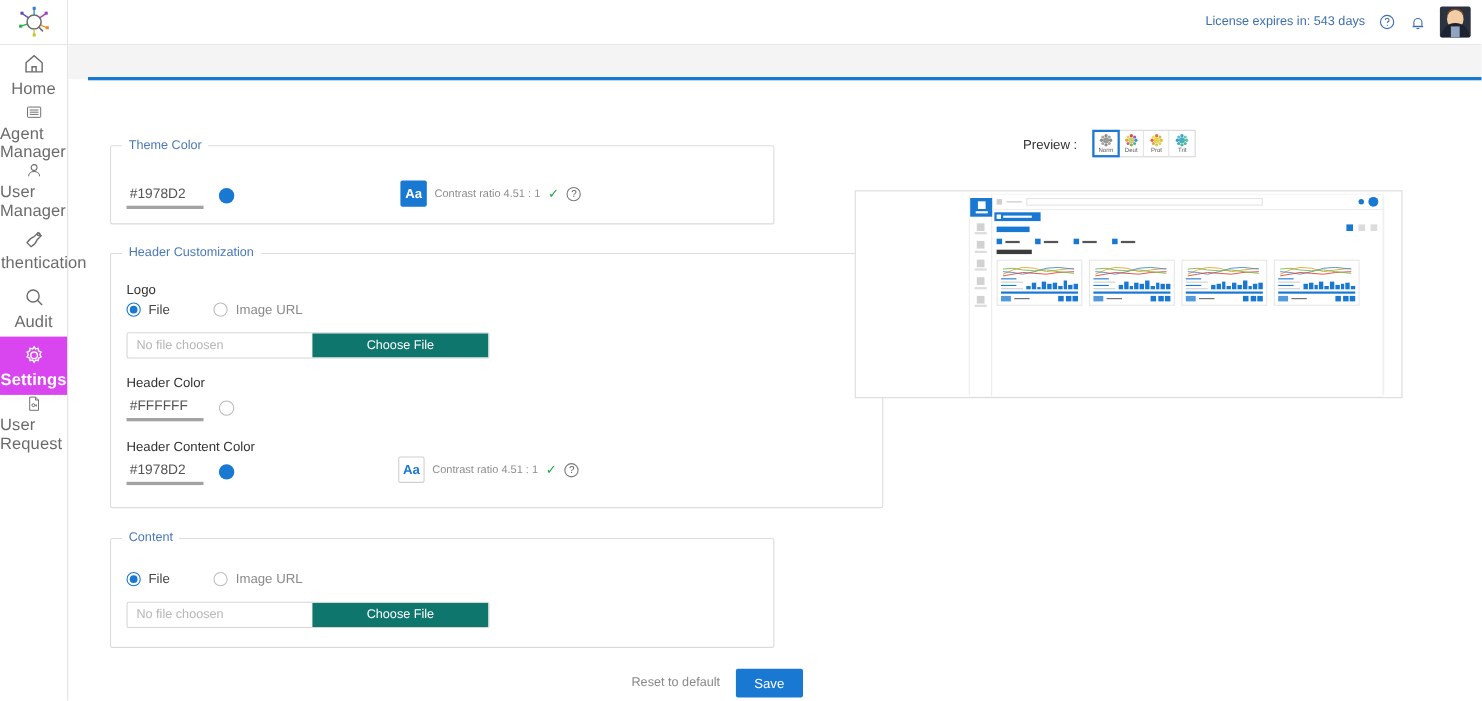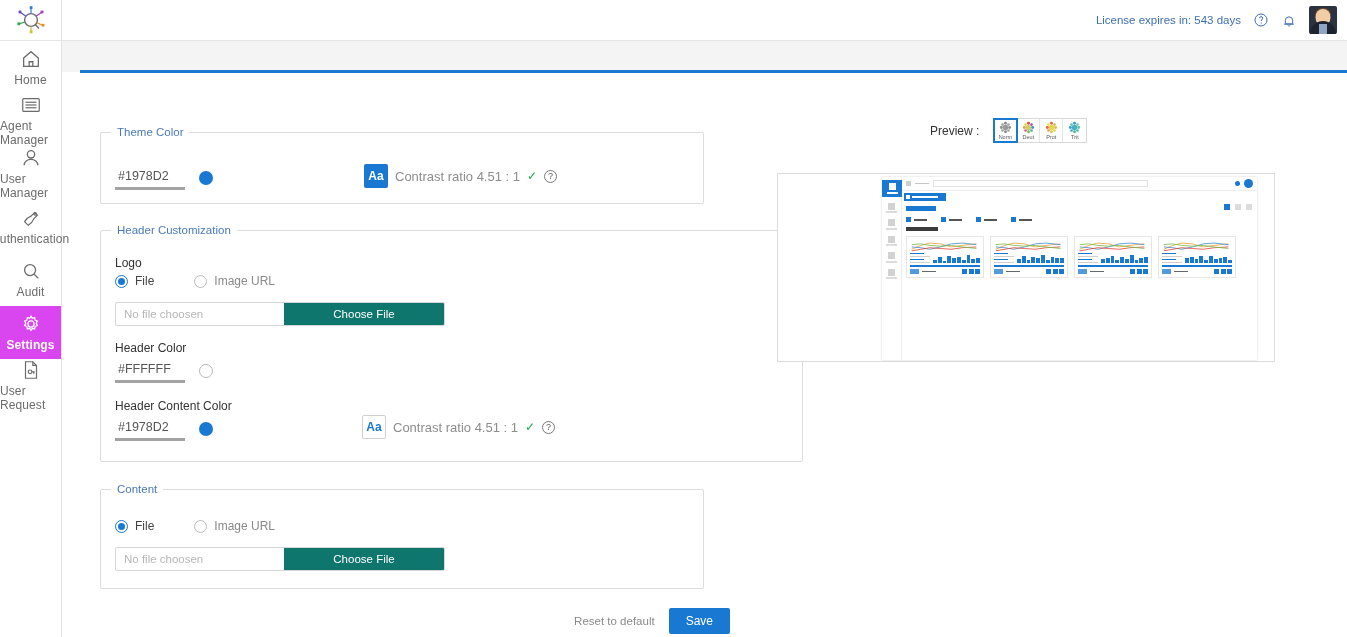--- a/index.html
+++ b/index.html
@@ -21,21 +21,21 @@
     height: 41px; display: flex; align-items: center; justify-content: center;
     border-bottom: 1px solid #e6e6e6;
   }
   .rail-item {
     height: 53px; display: flex; flex-direction: column;
     align-items: center; justify-content: center; gap: 3px;
     color: #6b6b6b; cursor: pointer;
   }
   .rail-item.active { background: #d946ef; color: #ffffff; }
   .rail-item .ico { width: 22px; height: 22px; display: block; }
-  .rail-item .lbl { font-size: 12px; letter-spacing: .1px; }
+  .rail-item .lbl { font-size: 15px; letter-spacing: .1px; }
   .rail-item.active .lbl { font-weight: bold; }
 
   
   .topbar {
     position: absolute; left: 62px; top: 0; right: 0; height: 41px;
     background: #ffffff; border-bottom: 1px solid #e6e6e6;
     display: flex; align-items: center; justify-content: flex-end;
     padding-right: 10px; gap: 12px;
   }
   .license { font-size: 11.5px; color: #3d6fb0; }
@@ -110,21 +110,21 @@
   .swatch.white { background: #ffffff; border: 1px solid #b9b9b9; }
 
   .contrast { display: flex; align-items: center; gap: 7px; }
   .aa-chip {
     width: 24px; height: 24px; border-radius: 2px;
     display: flex; align-items: center; justify-content: center;
     font-size: 12px; font-weight: bold;
   }
   .aa-chip.filled { background: #1978D2; color: #ffffff; }
   .aa-chip.outline { background: #ffffff; color: #1978D2; border: 1px solid #d0d0d0; }
-  .contrast-text { font-size: 13px; color: #8d8d8d; }
+  .contrast-text { font-size: 10px; color: #8d8d8d; }
   .check { color: #22a64a; font-size: 12px; }
   .qmark {
     width: 13px; height: 13px; border-radius: 50%; border: 1px solid #7a7a7a;
     color: #5d5d5d; font-size: 9px; display: flex;
     align-items: center; justify-content: center; cursor: pointer;
   }
 
   
   .radio-row { display: flex; align-items: center; gap: 40px; }
   .radio { display: flex; align-items: center; gap: 7px; cursor: pointer; }

